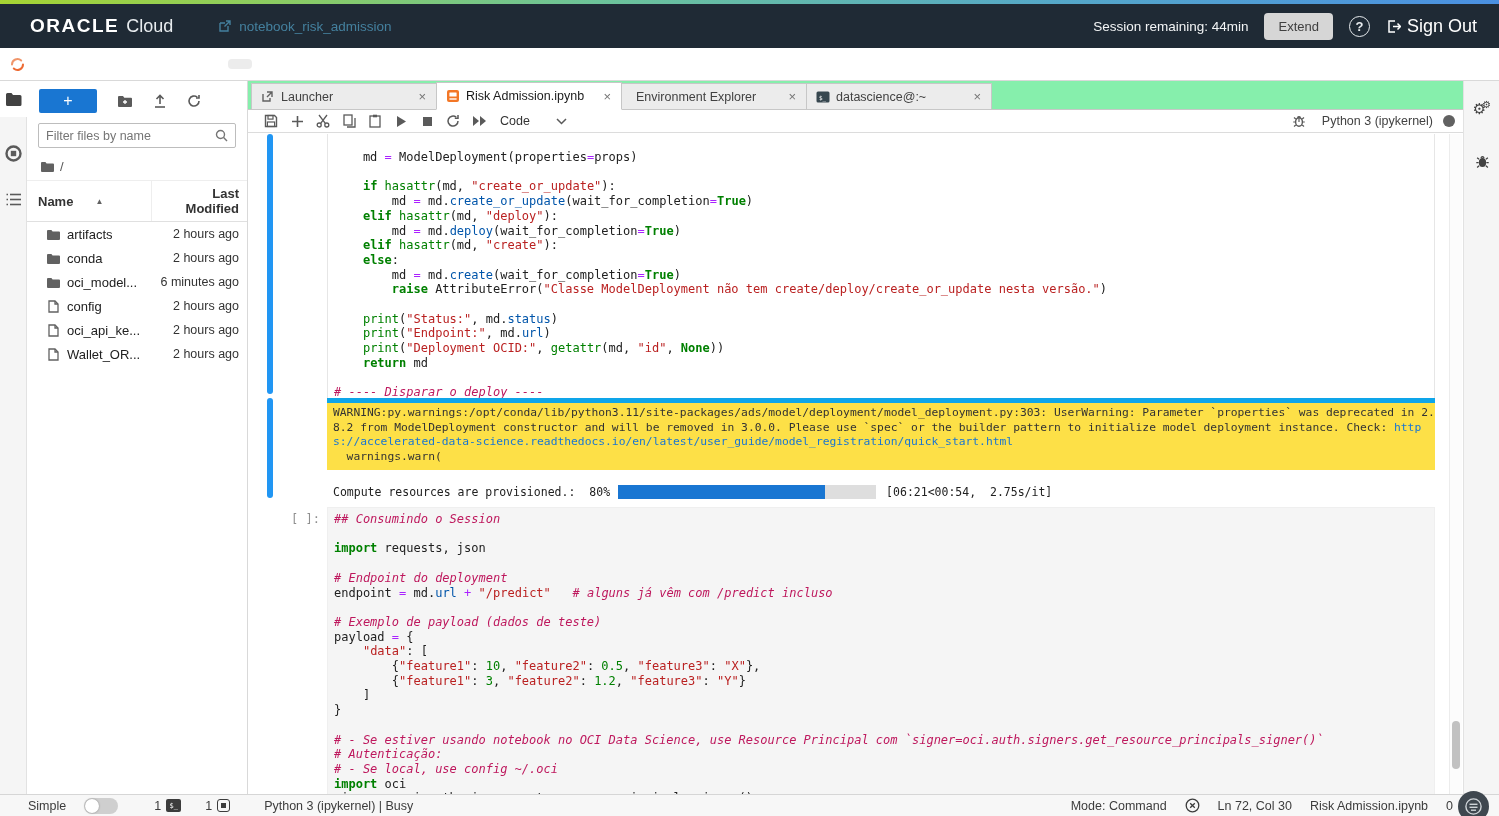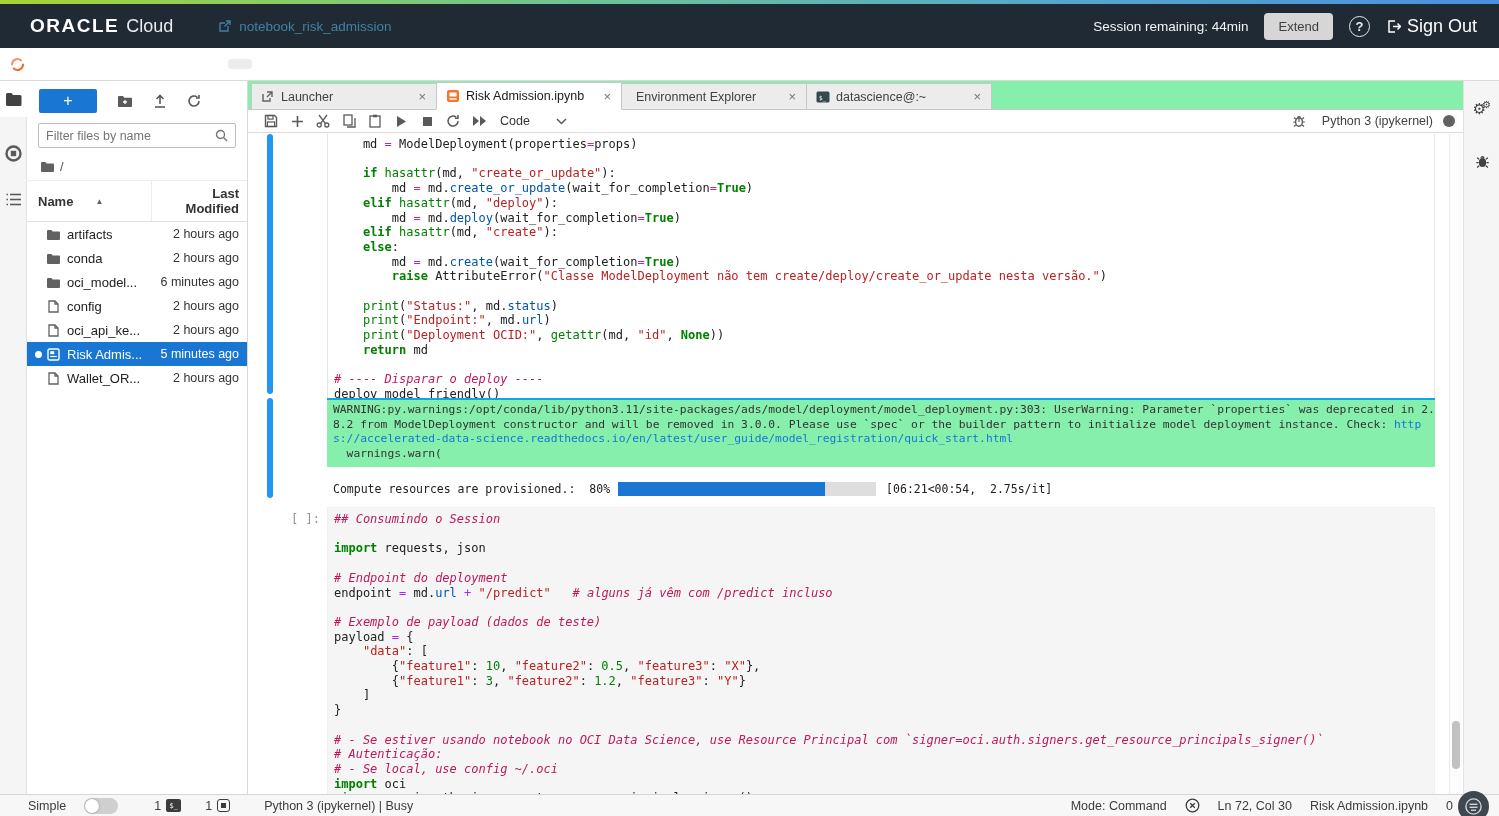--- a/index.html
+++ b/index.html
@@ -91,23 +91,23 @@
   .tk-s { color:#ba2121; }
   .tk-n { color:#008000; }
   .tk-c { color:#be185d; font-style:italic; }
   .tk-o { color:#aa22ff; }
   .tk-p { color:#0055aa; }
   .tk-t { color:#212121; }
   .tk-w { color:#333; }
   .tk-l { color:#1976d2; }
 
   #cell1-input { position:absolute; left:79px; right:28px; top:0; height:317px; background:#fff;
-    border:1px solid #e6e6e6; border-top:none; overflow:hidden; padding:3px 6px; }
+    border:1px solid #e6e6e6; border-top:none; overflow:hidden; padding:16px 6px; }
   #cell1-output { position:absolute; left:79px; right:28px; top:264px; height:101px; }
-  .warnblock { background:#86efac; border-top:2px solid #0ea5e9; padding:3px 6px 5px 6px; }
+  .warnblock { background:#fde047; border-top:5px solid #0ea5e9; padding:3px 6px 5px 6px; }
   .warnblock .cl { font-size:11.3px; }
   .progressrow { display:flex; align-items:center; margin-top:15px; padding-left:6px;
     font-family:"DejaVu Sans Mono","Liberation Mono",monospace; font-size:11.5px; color:#212121; }
   .pbar { width:258px; height:14px; background:#dedede; margin:0 10px 0 8px; position:relative; }
   .pbar-fill { position:absolute; left:0; top:0; height:100%; background:#1976d2; }
   .prompt { position:absolute; left:8px; top:378px; width:64px; text-align:right;
     font-family:"DejaVu Sans Mono","Liberation Mono",monospace; font-size:12px; color:#8f8f8f; }
   #cell2-input { position:absolute; left:79px; right:28px; top:373px; height:300px; background:#f5f5f5;
     border:1px solid #efefef; padding:4px 6px; overflow:hidden; }
 
@@ -321,33 +321,20 @@
             <span class="ficon">
 
               <svg class="i-file" width="11" height="13" viewBox="0 0 11 13">
                 <path d="M1 1h6l3 3v8H1z" fill="none" stroke="#616161" stroke-width="1.3"></path>
                 <path d="M7 1v3h3" fill="none" stroke="#616161" stroke-width="1.3"></path>
               </svg>
 
             </span>
             <span class="fname">oci_api_ke...</span>
             <span class="ftime">2 hours ago</span>
-          </div>
-          <div class="frow type-nb selected">
-            <span class="dot"></span>
-            <span class="ficon">
-
-              <svg class="i-nb" width="13" height="13" viewBox="0 0 13 13">
-                <rect x="1" y="1" width="11" height="11" rx="1.5" fill="none" stroke="#fff" stroke-width="1.4"></rect>
-                <rect x="3.2" y="3.2" width="4" height="3" fill="#fff"></rect>
-                <line x1="3.2" y1="8.5" x2="9.8" y2="8.5" stroke="#fff" stroke-width="1.2"></line>
-              </svg>
-            </span>
-            <span class="fname">Risk Admis...</span>
-            <span class="ftime">5 minutes ago</span>
           </div>
           <div class="frow type-file">
             <span class="dot"></span>
             <span class="ficon">
 
               <svg class="i-file" width="11" height="13" viewBox="0 0 11 13">
                 <path d="M1 1h6l3 3v8H1z" fill="none" stroke="#616161" stroke-width="1.3"></path>
                 <path d="M7 1v3h3" fill="none" stroke="#616161" stroke-width="1.3"></path>
               </svg>
 

